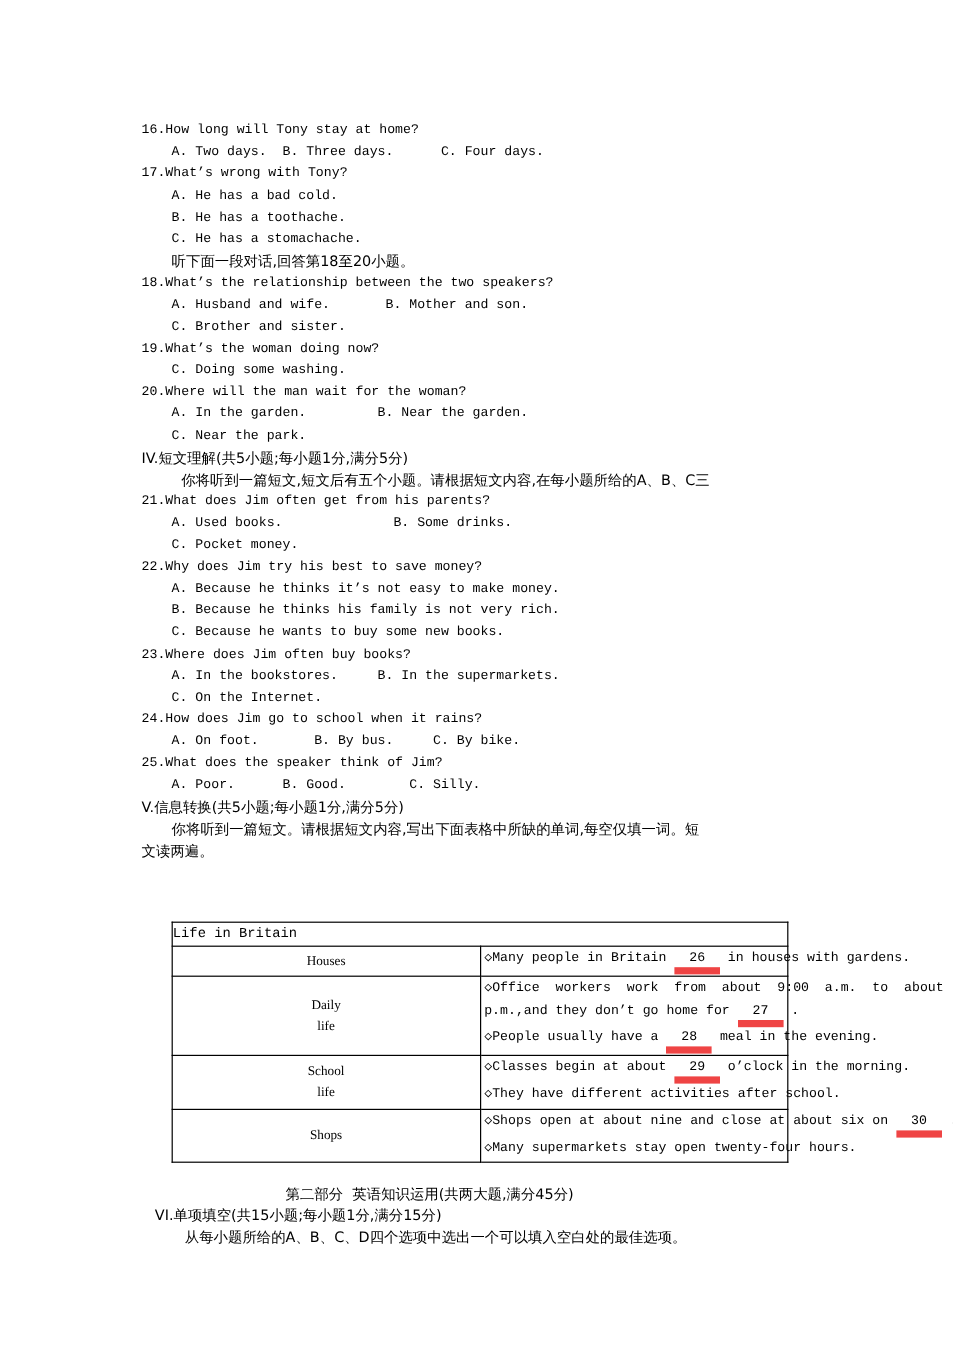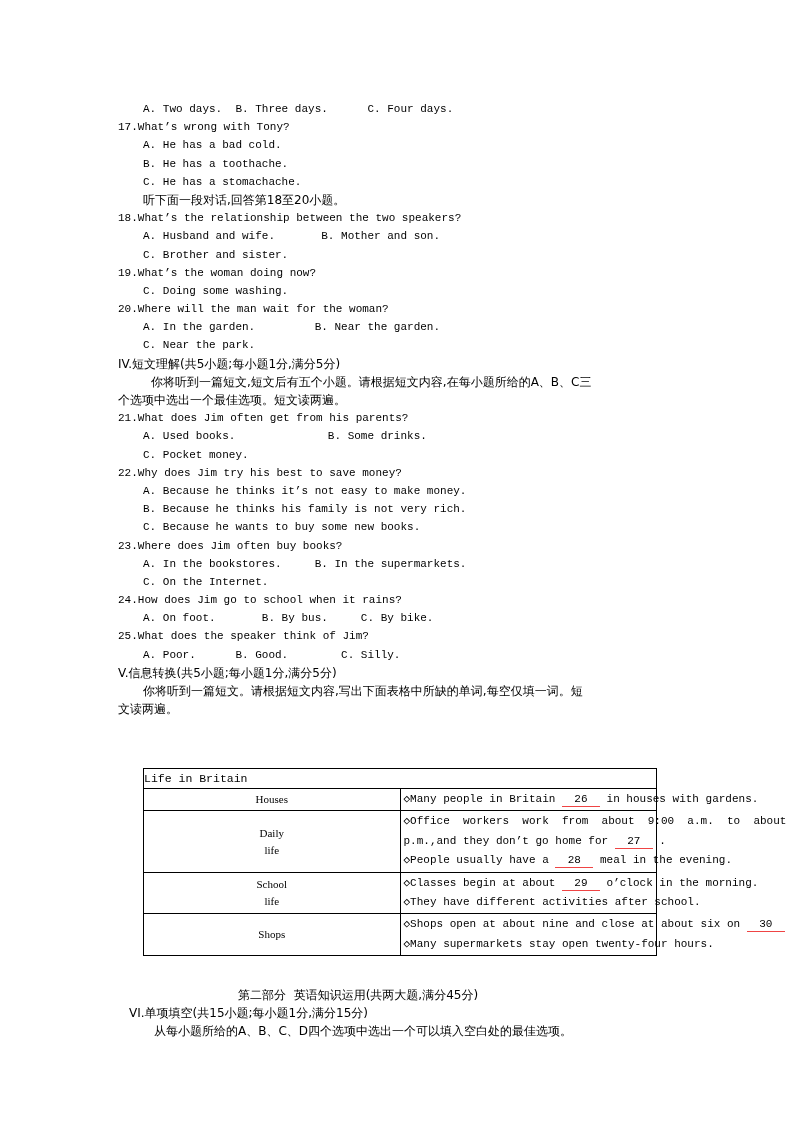--- a/index.html
+++ b/index.html
@@ -73,47 +73,47 @@
   }
   td.cnt { padding: 1px 3px; }
   .cline {
     white-space: pre;
     line-height: 19.4px;
   }
   .blank {
     display: inline-block;
     min-width: 38px;
     text-align: center;
-    border-bottom: 1px solid #ef4444;
+    border-bottom: 6px solid #ef4444;
     line-height: 13px;
   }
 </style>
 </head>
 <body>
 
 <div>
 
   <div id="main-lines" class="content">
+      <div class="line en">16.How long will Tony stay at home?</div>
       <div class="line en ind1">A. Two days.  B. Three days.      C. Four days.</div>
       <div class="line en">17.What’s wrong with Tony?</div>
       <div class="line en ind1">A. He has a bad cold.</div>
       <div class="line en ind1">B. He has a toothache.</div>
       <div class="line en ind1">C. He has a stomachache.</div>
       <div class="line zh ind1">听下面一段对话,回答第18至20小题。</div>
       <div class="line en">18.What’s the relationship between the two speakers?</div>
       <div class="line en ind1">A. Husband and wife.       B. Mother and son.</div>
       <div class="line en ind1">C. Brother and sister.</div>
       <div class="line en">19.What’s the woman doing now?</div>
       <div class="line en ind1">C. Doing some washing.</div>
       <div class="line en">20.Where will the man wait for the woman?</div>
       <div class="line en ind1">A. In the garden.         B. Near the garden.</div>
       <div class="line en ind1">C. Near the park.</div>
       <div class="line zh">IV.短文理解(共5小题;每小题1分,满分5分)</div>
       <div class="line zh ind2">你将听到一篇短文,短文后有五个小题。请根据短文内容,在每小题所给的A、B、C三</div>
-      <div class="line zh">个选项中选出一个最佳选项。短文读两遍。</div>
       <div class="line en">21.What does Jim often get from his parents?</div>
       <div class="line en ind1">A. Used books.              B. Some drinks.</div>
       <div class="line en ind1">C. Pocket money.</div>
       <div class="line en">22.Why does Jim try his best to save money?</div>
       <div class="line en ind1">A. Because he thinks it’s not easy to make money.</div>
       <div class="line en ind1">B. Because he thinks his family is not very rich.</div>
       <div class="line en ind1">C. Because he wants to buy some new books.</div>
       <div class="line en">23.Where does Jim often buy books?</div>
       <div class="line en ind1">A. In the bookstores.     B. In the supermarkets.</div>
       <div class="line en ind1">C. On the Internet.</div>

